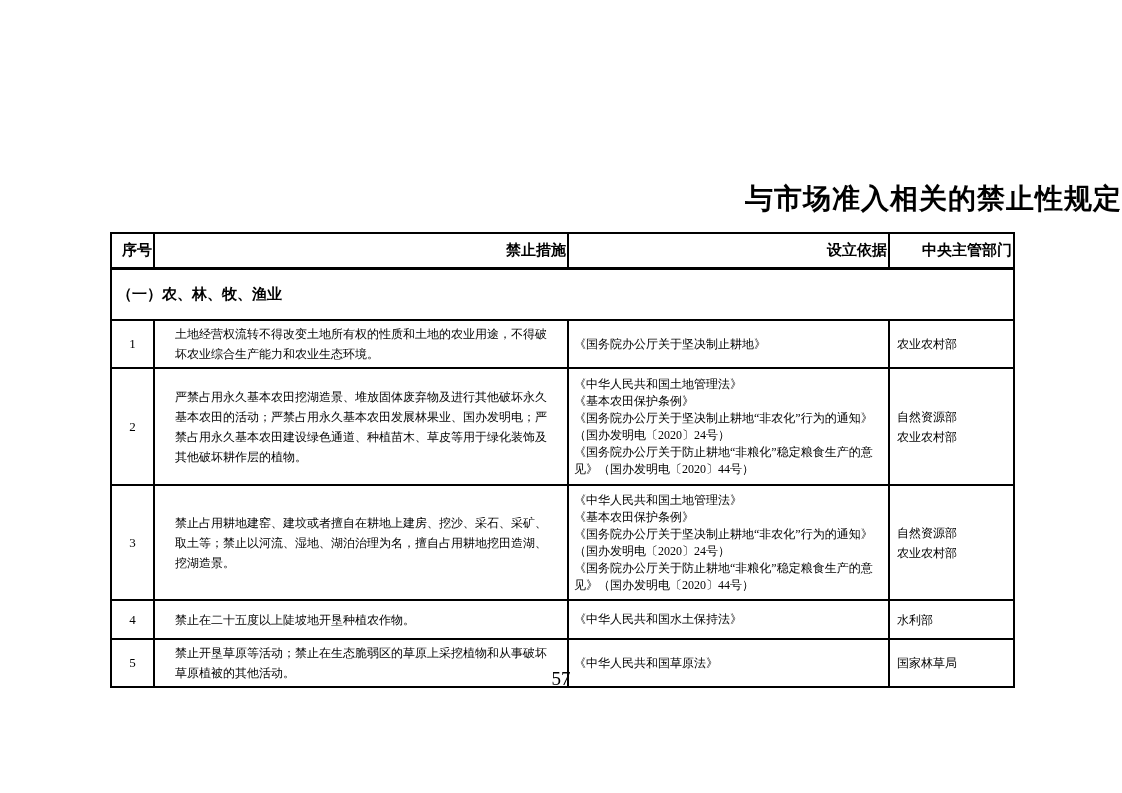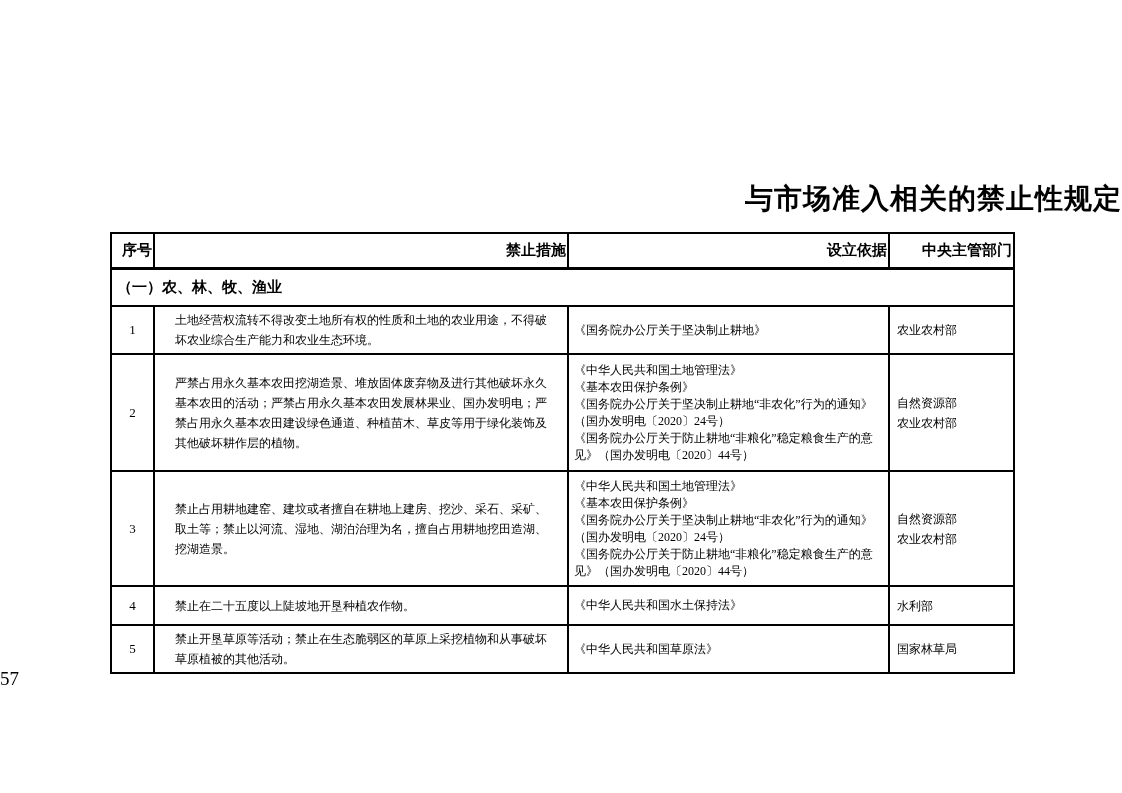--- a/index.html
+++ b/index.html
@@ -47,21 +47,21 @@
   .col-dept { width: 125px; }
 
   tr.header-row { height: 35px; }
   tr.header-row th {
     font-family: "Liberation Sans", "DejaVu Sans", sans-serif;
     font-weight: bold;
     font-size: 15px;
     text-align: right;
     border-bottom-width: 3px;
   }
-  tr.section-row { height: 38px; }
+  tr.section-row { height: 52px; }
   tr.section-row td {
     font-family: "Liberation Sans", "DejaVu Sans", sans-serif;
     font-weight: bold;
     font-size: 15px;
     text-align: left;
     padding: 0 5px;
   }
   td.cell-no {
     text-align: center;
     font-size: 13px;
@@ -82,20 +82,21 @@
     font-size: 12px;
     line-height: 20px;
     padding: 3px 2px 3px 7px;
     text-align: left;
   }
   .page-number {
     position: absolute;
     top: 668px;
     left: 0;
     width: 1122px;
+    text-align: center;
     font-size: 19px;
     font-family: "Liberation Serif", "DejaVu Serif", serif;
   }
 </style>
 </head>
 <body>
 
 <h1 class="doc-title">与市场准入相关的禁止性规定</h1>
 
 <table class="rules-table">

